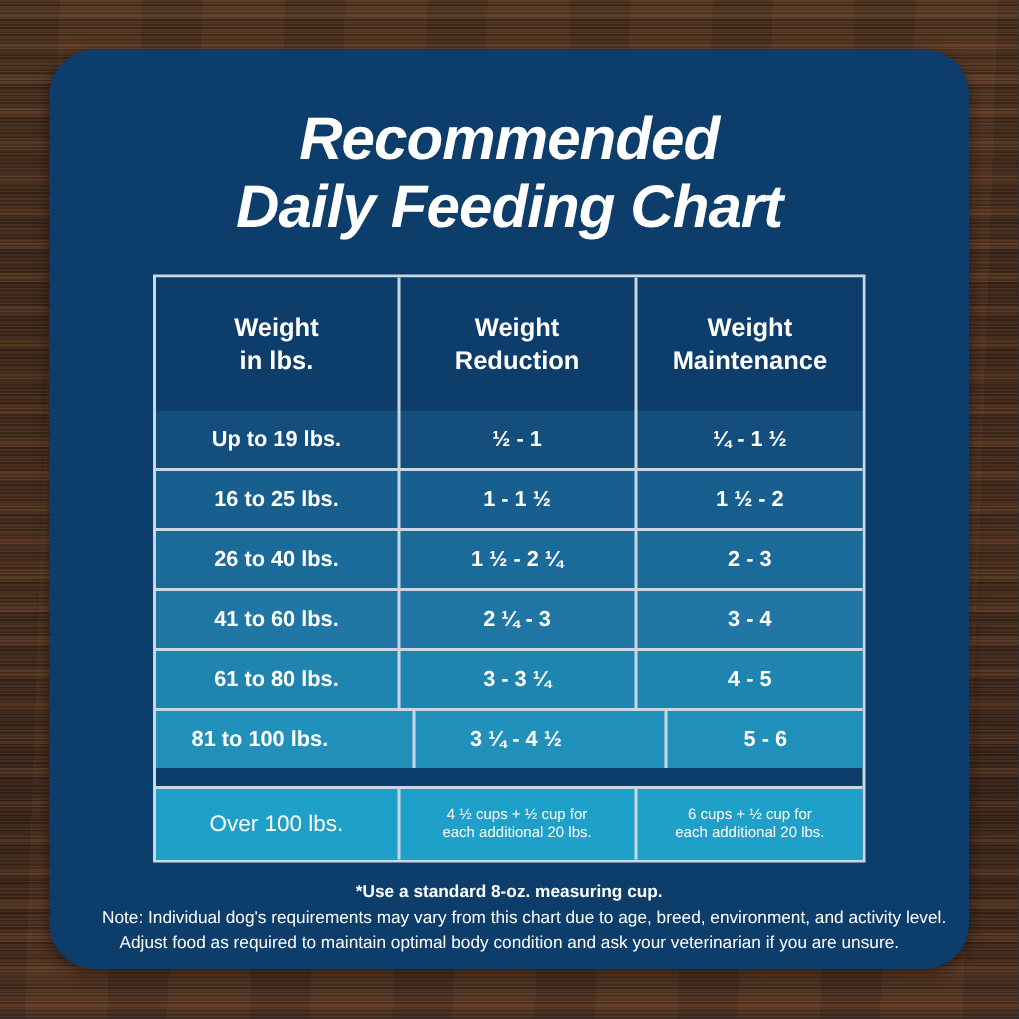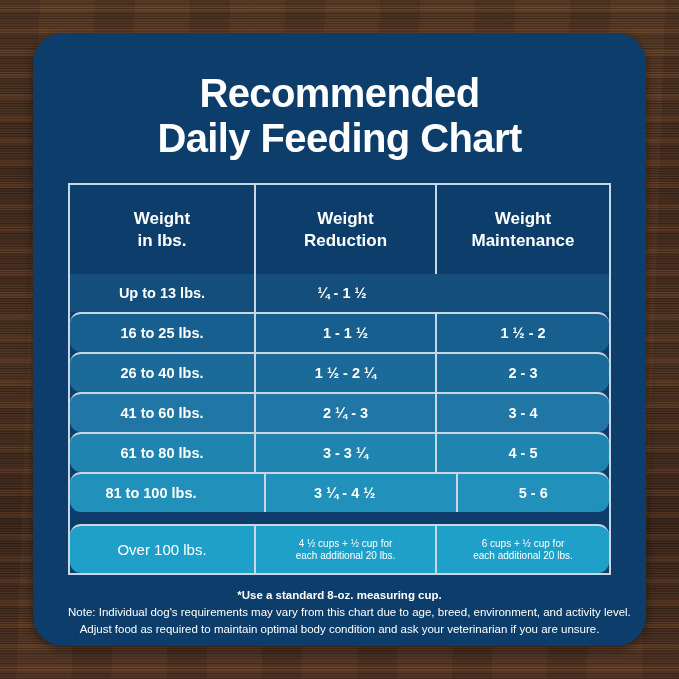--- a/index.html
+++ b/index.html
@@ -40,33 +40,34 @@
 
   
   .title {
     margin-top:38px;
     text-align:center;
     color:#ffffff;
     font-size:40px;
     font-weight:bold;
     line-height:1.13;
     letter-spacing:-0.6px;
+    font-style:italic;
   }
   .title-line { display:block; white-space:nowrap; }
 
   
   .table-wrap {
     margin-top:22px;
-    width:543px;
+    width:475px;
     border:2px solid #c9d7e4;
     display:flex;
     flex-direction:column;
   }
   .row { display:flex; width:100%; }
-  .row + .row { border-top:2px solid #c9d7e4;border-radius:11px; }
+  .row + .row { border-top:2px solid #c9d7e4; }
   .cell {
     padding:0 4px;
     display:flex;
     align-items:center;
     justify-content:center;
     text-align:center;
     color:#ffffff;
     font-size:14.5px;
     font-weight:bold;
     line-height:1.22;
@@ -128,21 +129,26 @@
           <span class="cell-line">Weight</span>
           <span class="cell-line">Maintenance</span>
         </span>
       </div>
     </div>
 
     <div id="rows-host">
         <div class="row data-row" style="background: rgb(19, 78, 125);">
           <div class="cell c0">
             <span class="cell-inner">
-              <span class="cell-line">Up to 13 lbs.</span>
+              <span class="cell-line">Up to 19 lbs.</span>
+            </span>
+          </div>
+          <div class="cell c1">
+            <span class="cell-inner">
+              <span class="cell-line">½ - 1</span>
             </span>
           </div>
           <div class="cell c2">
             <span class="cell-inner">
               <span class="cell-line">¼ - 1 ½</span>
             </span>
           </div>
         </div>
         <div class="row data-row" style="background: rgb(22, 95, 142);">
           <div class="cell c0">

